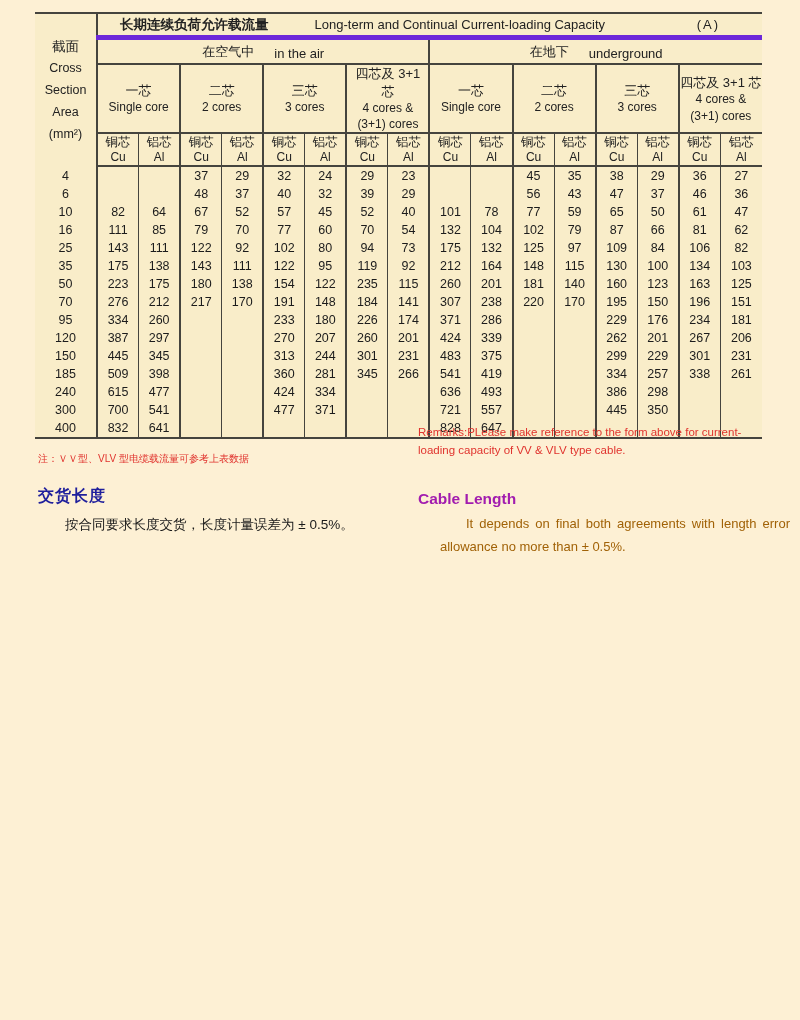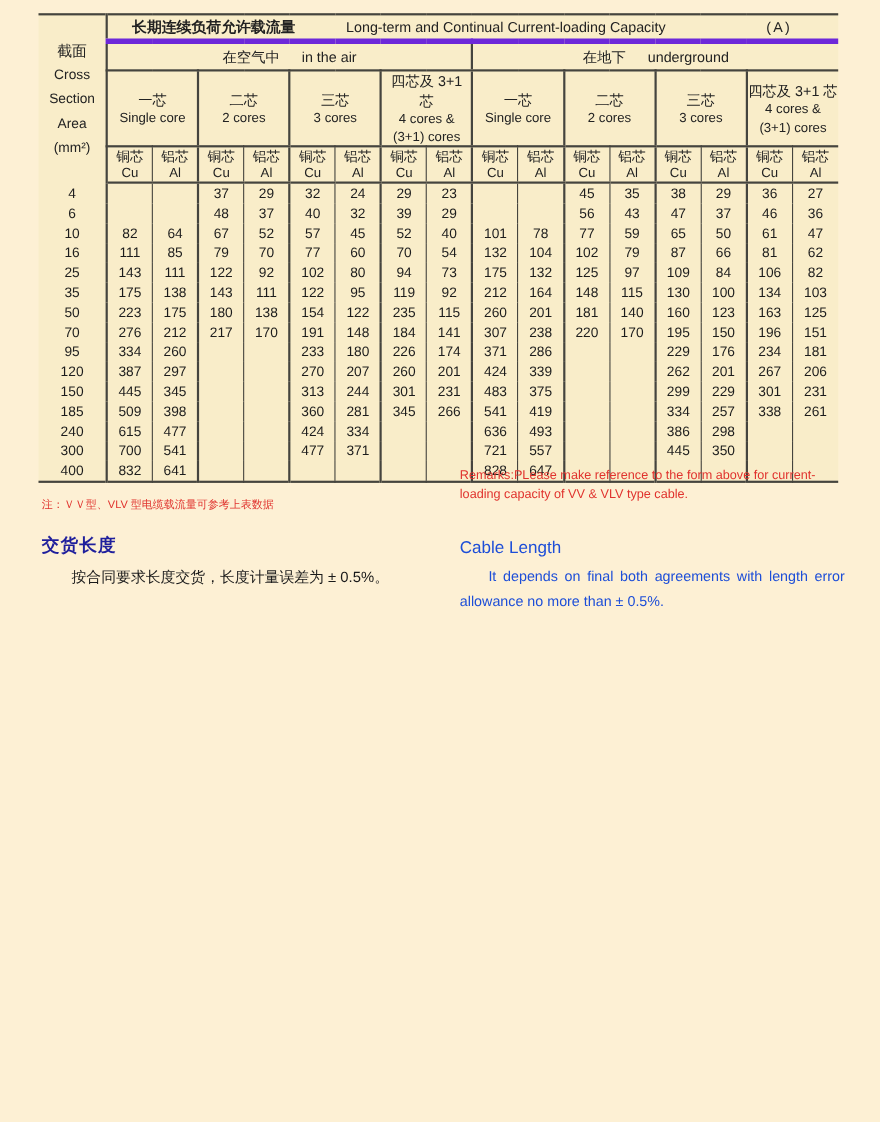--- a/index.html
+++ b/index.html
@@ -41,21 +41,21 @@
   }
   .title-flex{display:flex;align-items:center;height:100%;}
   .t-zh{font-weight:bold;font-size:13.5px;margin-left:22px;white-space:nowrap;}
   .t-en{font-size:13px;margin-left:46px;white-space:nowrap;}
   .t-a{font-size:13px;margin-left:auto;margin-right:42px;letter-spacing:2px;}
 
   .env{
     border-bottom:2px solid #45443e;
     height:23px;text-align:center;font-size:13px;
   }
-  .env .pair{display:flex;justify-content:center;gap:20px;align-items:center;}
+  .env .pair{display:flex;justify-content:center;gap:20px;align-items:flex-end;}
   .env-ug{border-left:2px solid #45443e;}
 
   .core{
     border-bottom:2px solid #45443e;
     height:63px;text-align:center;font-size:12px;line-height:1.35;
   }
   .core .zh{font-size:13px;}
   th.c-group,td.c-group{border-left:2px solid #45443e;}
   th.c-first,td.c-first{border-left:2px solid #45443e;}
   th.c-al,td.c-al{border-left:1px solid #45443e;}
@@ -85,25 +85,25 @@
   .sec-title-zh{
     position:absolute;left:38px;top:486px;
     color:#1f1f9c;font-size:16px;font-weight:bold;letter-spacing:1px;
   }
   .sec-body-zh{
     position:absolute;left:38px;top:514px;width:370px;
     font-size:13.5px;color:#1a1a1a;text-indent:2em;line-height:1.6;
   }
   .sec-title-en{
     position:absolute;left:418px;top:490px;
-    color:#1d4ed8;font-size:15.5px;font-weight:normal;
+    color:#a21caf;font-size:15.5px;font-weight:bold;
   }
   .sec-body-en{
-    position:absolute;left:418px;top:512px;width:350px;
-    font-size:13px;color:#1d4ed8;line-height:1.8;
+    position:absolute;left:440px;top:512px;width:350px;
+    font-size:13px;color:#a16207;line-height:1.8;
     text-align:justify;text-indent:26px;
   }
 </style>
 </head>
 <body>
 
 <div class="page">
 
   <table class="cap">
     <colgroup>

